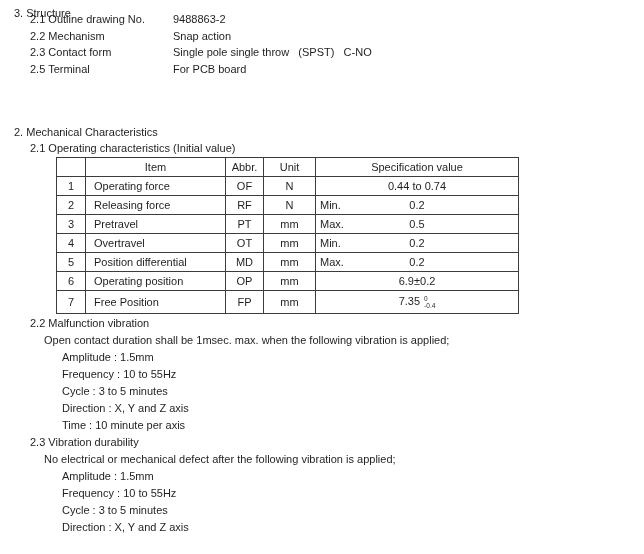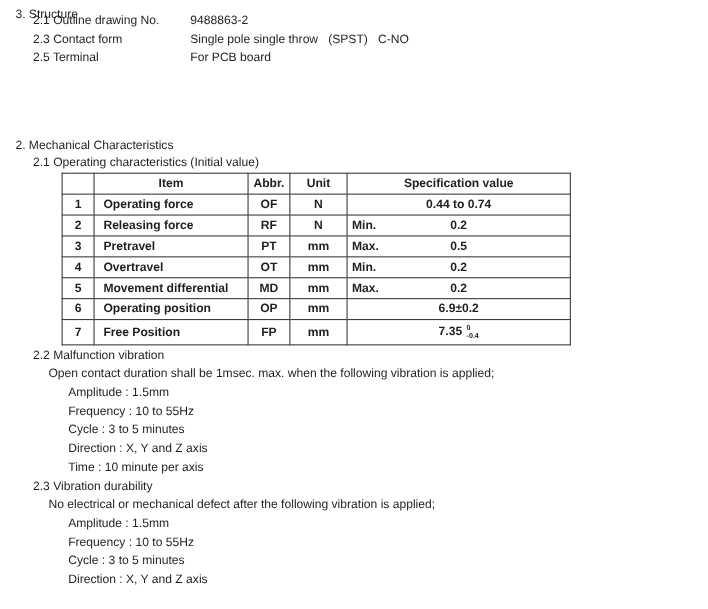--- a/index.html
+++ b/index.html
@@ -24,21 +24,21 @@
   table.spec {
     position: absolute;
     left: 56px; top: 157px;
     border-collapse: collapse;
     table-layout: fixed;
     font-size: 11px;
     color: #1f1f1f;
   }
   table.spec td, table.spec th {
     border: 1px solid #3c3c3c;
-    font-weight: bold;
+    font-weight: normal;
     vertical-align: middle;
     overflow: hidden;
   }
   table.spec tr { height: 19px; }
   table.spec tr.tall { height: 23px; }
   .col-no   { width: 29px; }
   .col-item { width: 140px; }
   .col-abbr { width: 38px; }
   .col-unit { width: 52px; }
   .col-spec { width: 203px; }
@@ -62,20 +62,21 @@
 </style>
 </head>
 <body>
 
 <div>
 
   <div class="abs heading-l1" style="top:7px">3. Structure</div>
 
   <div class="kv-rows">
     <div class="kv-row"><span class="kv-label">2.1 Outline drawing No.</span><span class="kv-value">9488863-2</span></div>
+    <div class="kv-row"><span class="kv-label">2.2 Mechanism</span><span class="kv-value">Snap action</span></div>
     <div class="kv-row"><span class="kv-label">2.3 Contact form</span><span class="kv-value">Single pole single throw   (SPST)   C-NO</span></div>
     <div class="kv-row"><span class="kv-label">2.5 Terminal</span><span class="kv-value">For PCB board</span></div>
   </div>
 
   <div class="abs heading-l1" style="top:126px">2. Mechanical Characteristics</div>
 
   <div class="abs heading-l2" style="top:142px">2.1 Operating characteristics (Initial value)</div>
 
   <table class="spec">
     <colgroup>
@@ -128,21 +129,21 @@
       <td class="item-cell">Overtravel</td>
       <td class="c">OT</td>
       <td class="c">mm</td>
       <td class="spec-cell">
             <span class="qual">Min.</span>
             <span class="spec-center">0.2</span>
           </td>
     </tr>
     <tr>
       <td class="c">5</td>
-      <td class="item-cell">Movement differential</td>
+      <td class="item-cell">Position differential</td>
       <td class="c">MD</td>
       <td class="c">mm</td>
       <td class="spec-cell">
             <span class="qual">Max.</span>
             <span class="spec-center">0.2</span>
           </td>
     </tr>
     <tr>
       <td class="c">6</td>
       <td class="item-cell">Operating position</td>

